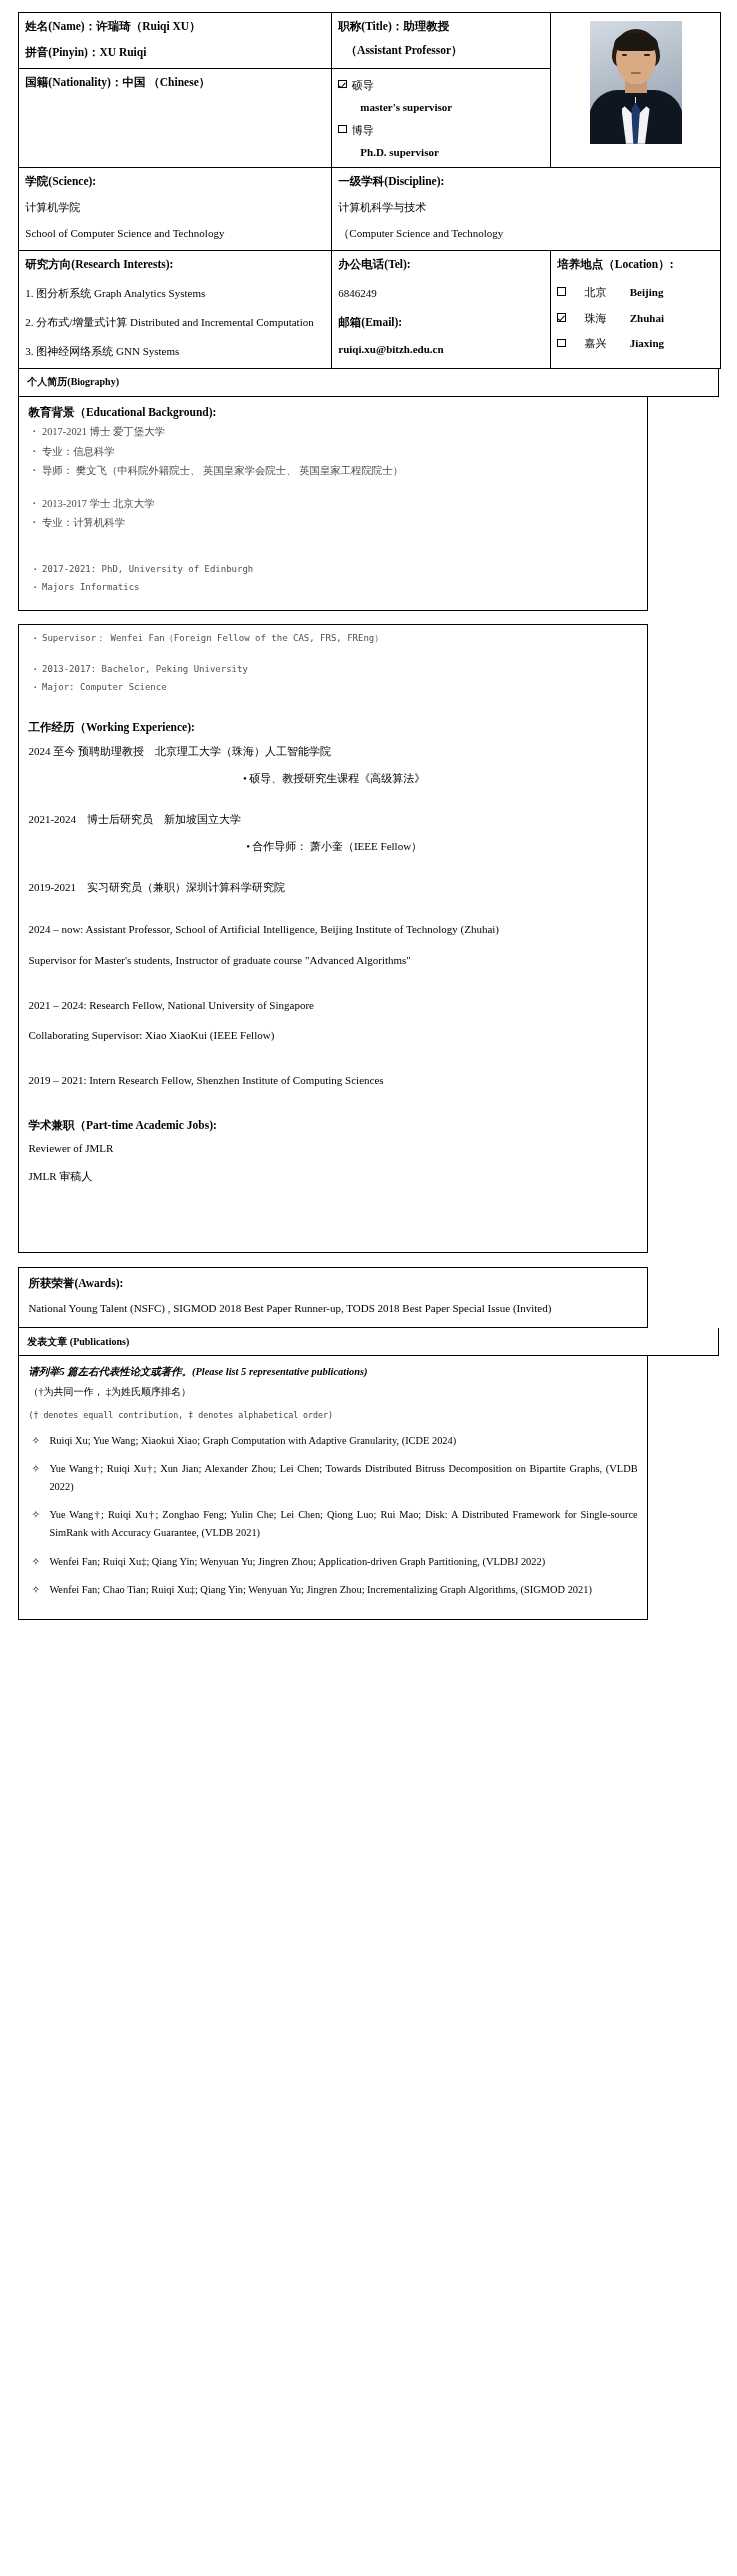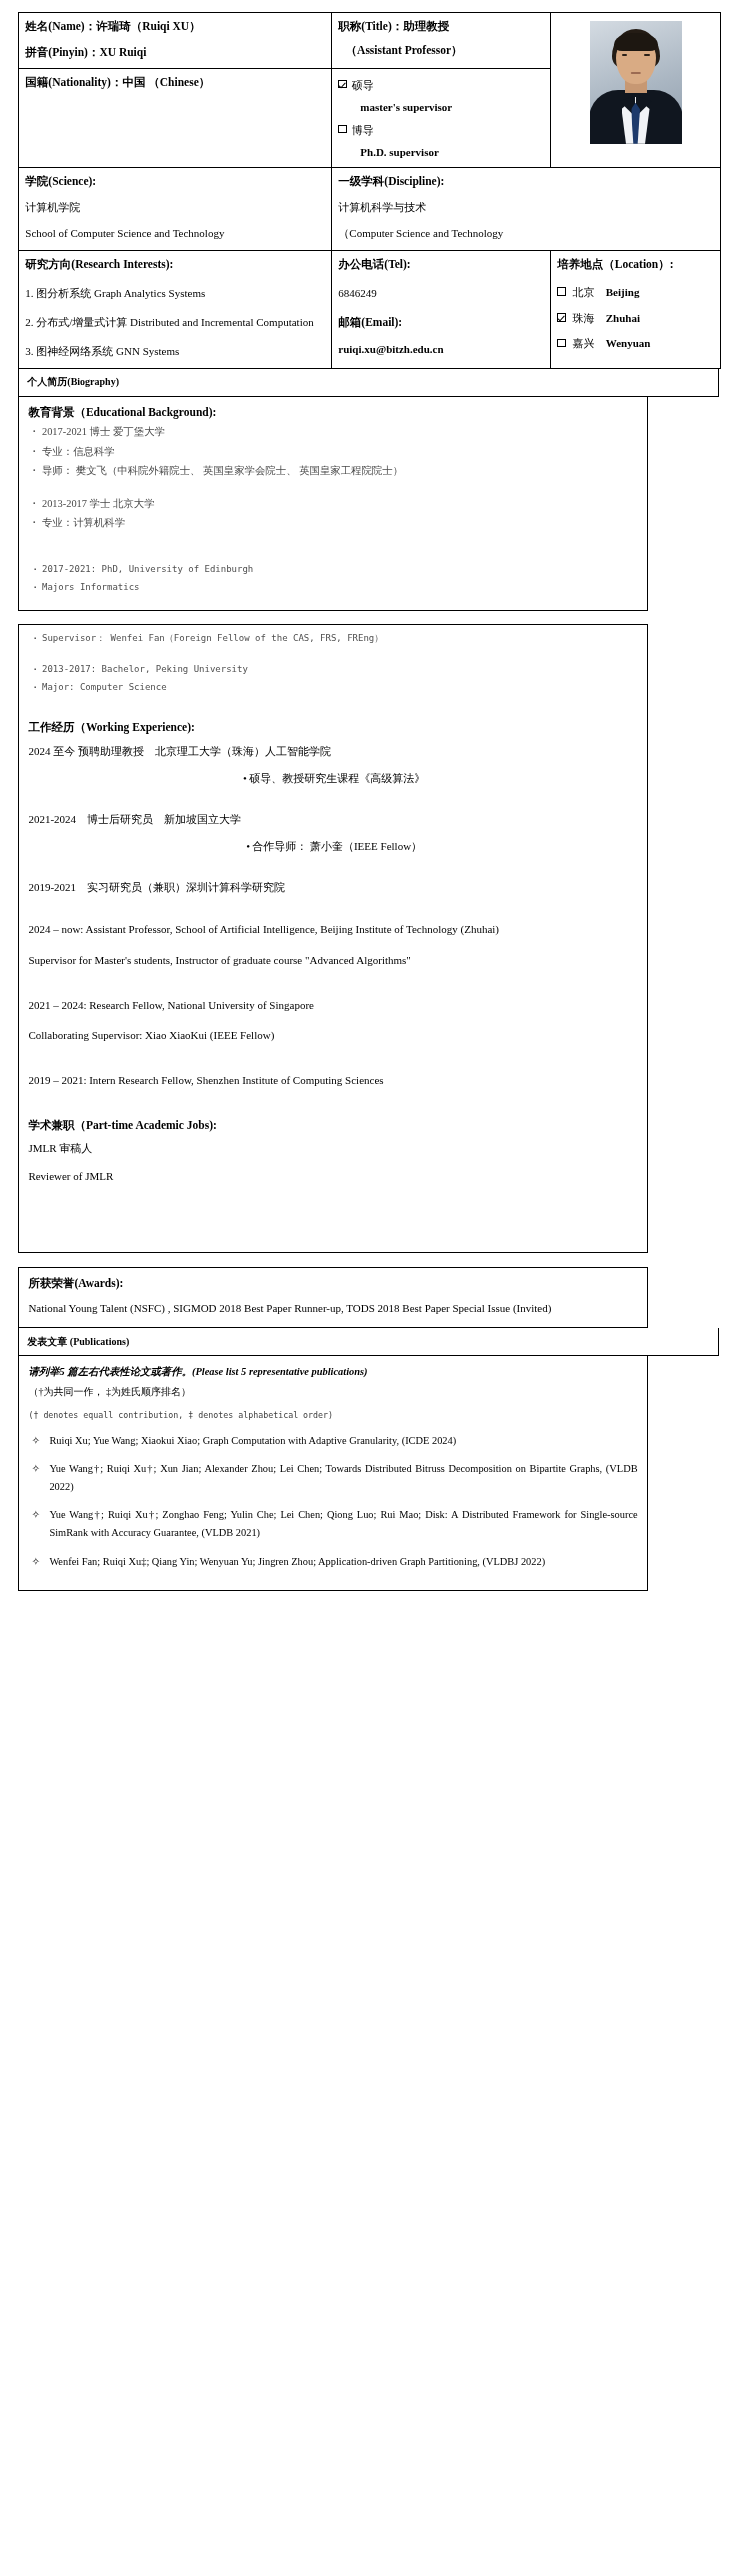--- a/index.html
+++ b/index.html
@@ -169,21 +169,21 @@
     margin: 6.3px 0 9.4px 22px;
   }
   .sub-en.last { margin-bottom: 2.1px; }
 
   .loc-line {
     font-size: 11px;
     line-height: 1.5;
     margin: 9.4px 0 0 0;
     display: flex;
     align-items: baseline;
-    gap: 7px;
+    gap: 19px;
   }
   .loc-line .cbox { margin-top: 2.1px; }
   .loc-line .enb { font-weight: bold; margin-left: 4.2px; }
 
   
   .band {
     border: 0.7px solid #000;
     border-top: none;
     padding: 6.3px 8.3px;
     font-size: 10px;
@@ -374,21 +374,21 @@
           <span class="enb">Beijing</span>
         </div>
         <div class="loc-line">
           <span class="cbox checked"></span>
           <span>珠海</span>
           <span class="enb">Zhuhai</span>
         </div>
         <div class="loc-line">
           <span class="cbox"></span>
           <span>嘉兴</span>
-          <span class="enb">Wenyuan</span>
+          <span class="enb">Jiaxing</span>
         </div>
       </td>
     </tr>
   </tbody>
     </table>
 
   <div class="band">个人简历(Biography)</div>
 
   <div class="block">
     <h4 class="sec">教育背景（Educational Background):</h4>
@@ -422,38 +422,39 @@
 
     <p class="just">2024 – now: Assistant Professor, School of Artificial Intelligence, Beijing Institute of Technology (Zhuhai)</p>
     <p class="just">Supervisor for Master's students, Instructor of graduate course "Advanced Algorithms"</p>
     <div class="spacer-sm"></div>
     <p class="just">2021 – 2024:   Research Fellow, National University of Singapore</p>
     <p class="just">Collaborating Supervisor: Xiao XiaoKui (IEEE Fellow)</p>
     <div class="spacer-sm"></div>
     <p class="just">2019 – 2021: Intern Research Fellow, Shenzhen Institute of Computing Sciences</p>
 
     <h4 class="sec gap">学术兼职（Part-time Academic Jobs):</h4>
+    <p class="line">Reviewer of JMLR</p>
     <p class="line">JMLR 审稿人</p>
-    <p class="line">Reviewer of JMLR</p>
     <div class="spacer-lg"></div>
   </div>
 
   <div class="block standalone">
     <h4 class="sec">所获荣誉(Awards):</h4>
     <p class="just" style="margin-bottom:0">National Young Talent (NSFC) , SIGMOD 2018 Best Paper Runner-up, TODS 2018 Best Paper Special Issue (Invited)</p>
   </div>
 
   <div class="band">发表文章 (Publications)</div>
 
   <div class="block">
     <p class="note it tight">请列举5 篇左右代表性论文或著作。(Please list 5 representative publications)</p>
     <p class="note">（†为共同一作， ‡为姓氏顺序排名）</p>
     <p class="note mono">(† denotes equall contribution,  ‡ denotes alphabetical order)</p>
     <ul class="pubs">
       <li>Ruiqi Xu; Yue Wang; Xiaokui Xiao; Graph Computation with Adaptive Granularity, (ICDE 2024)</li>
       <li>Yue Wang†; Ruiqi Xu†; Xun Jian; Alexander Zhou; Lei Chen; Towards Distributed Bitruss Decomposition on Bipartite Graphs, (VLDB 2022)</li>
       <li>Yue Wang†; Ruiqi Xu†; Zonghao Feng; Yulin Che; Lei Chen; Qiong Luo; Rui Mao; Disk: A Distributed Framework for Single-source SimRank with Accuracy Guarantee, (VLDB 2021)</li>
       <li>Wenfei Fan; Ruiqi Xu‡; Qiang Yin; Wenyuan Yu; Jingren Zhou; Application-driven Graph Partitioning, (VLDBJ 2022)</li>
+      <li>Wenfei Fan; Chao Tian; Ruiqi Xu‡; Qiang Yin; Wenyuan Yu; Jingren Zhou; Incrementalizing Graph Algorithms, (SIGMOD 2021)</li>
     </ul>
   </div>
 
 </div>
 
 
 </body></html>

